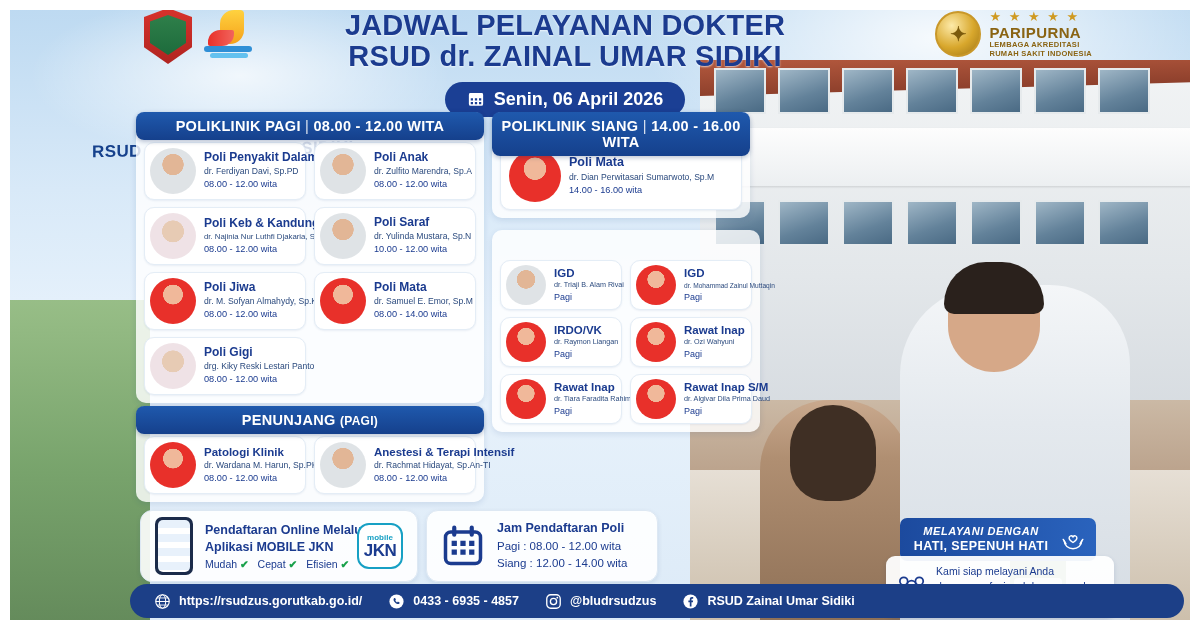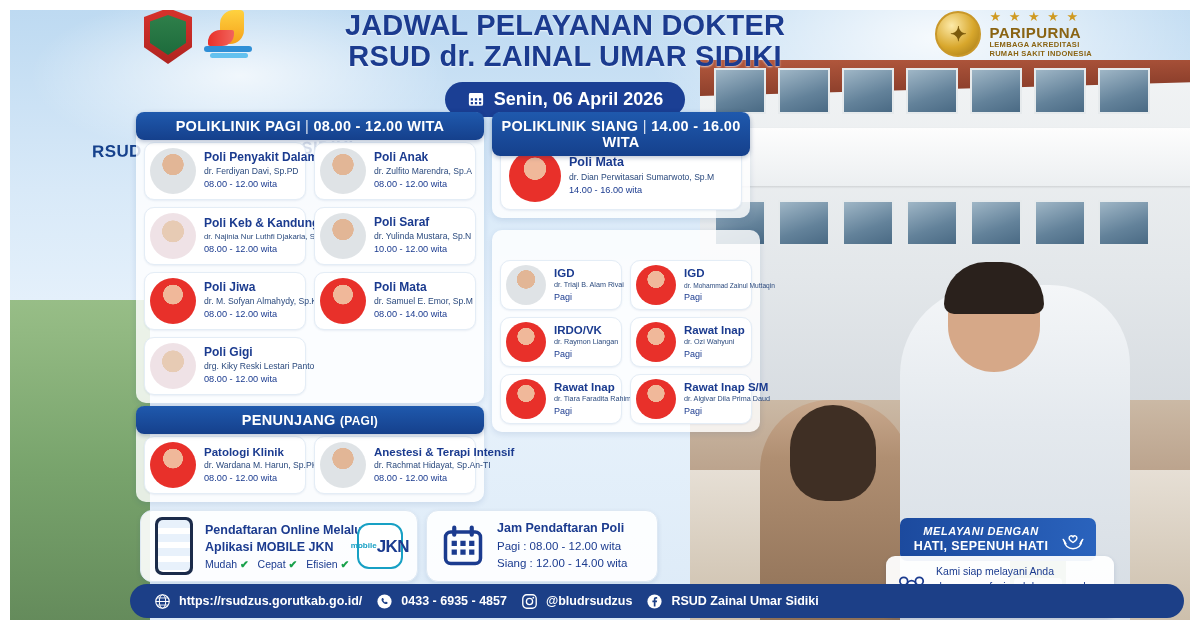--- a/index.html
+++ b/index.html
@@ -231,21 +231,21 @@
       repeating-linear-gradient(180deg,#e8f1fb 0 8px,#ffffff 8px 14px),
       #f2f7fd;
   }
   .jkn-texts { flex: 1; min-width: 0; }
   .jkn-l1 { font-size: 12.5px; font-weight: 700; color: #1b3b8f; line-height: 1.35; white-space: nowrap; }
   .jkn-tags { font-size: 10.5px; color: #1b3b8f; margin-top: 2px; white-space: nowrap; }
   .jkn-tags .chk { color: #18a04a; font-weight: 800; }
   .jkn-logo {
     width: 46px; height: 46px; border-radius: 12px; flex: 0 0 46px;
     border: 2px solid #17a0c4; background: #fff;
-    display: flex; align-items: center; justify-content: center;
+    display: flex; flex-direction: column; align-items: center; justify-content: center;
     line-height: 1;
   }
   .jkn-m { font-size: 8px; color: #17a0c4; font-weight: 700; }
   .jkn-k { font-size: 17px; color: #1b3b8f; font-weight: 800; letter-spacing: -.5px; }
   .cal-big { width: 44px; height: 42px; flex: 0 0 44px; }
   .jam-l1 { font-size: 12.5px; font-weight: 700; color: #1b3b8f; line-height: 1.5; white-space: nowrap; }
   .jam-l { font-size: 11.5px; color: #1b3b8f; line-height: 1.5; white-space: nowrap; }
 
   
   #motto {
@@ -262,21 +262,21 @@
     background: rgba(255,255,255,.94); border-radius: 9px;
     padding: 8px 10px; display: flex; align-items: center; gap: 9px;
     box-shadow: 0 2px 5px rgba(20,60,120,.14);
   }
   .promise-t { font-size: 10.5px; color: #1b3b8f; line-height: 1.45; }
 
   
   #footer {
     position: absolute; left: 130px; right: 16px; bottom: 12px; height: 34px;
     background: #1c3f87; border-radius: 17px;
-    display: flex; align-items: center; justify-content: flex-start; gap: 14px;
+    display: flex; align-items: center; justify-content: flex-start; gap: 26px;
     padding: 0 24px; color: #fff;
   }
   .f-item { display: flex; align-items: center; gap: 8px; font-size: 12.5px; font-weight: 600; white-space: nowrap; }
   .f-ic { width: 17px; height: 17px; flex: 0 0 17px; }
 </style>
 </head>
 <body>
 
 <div class="poster">
 

